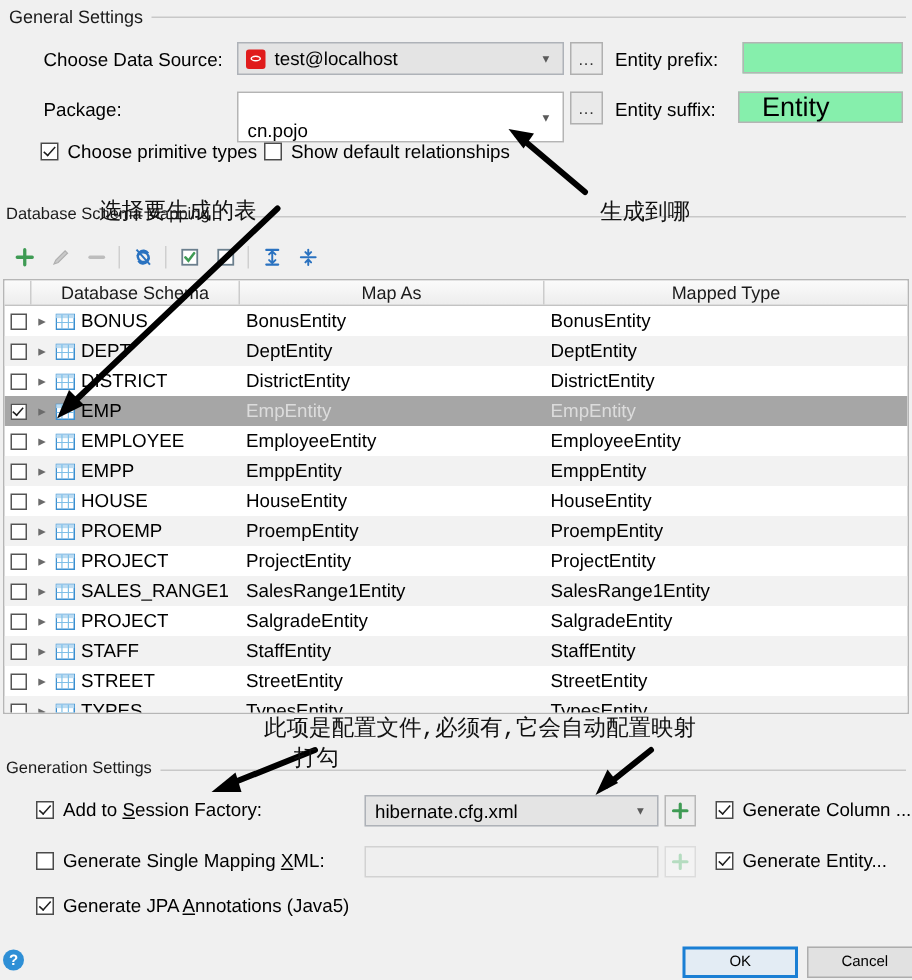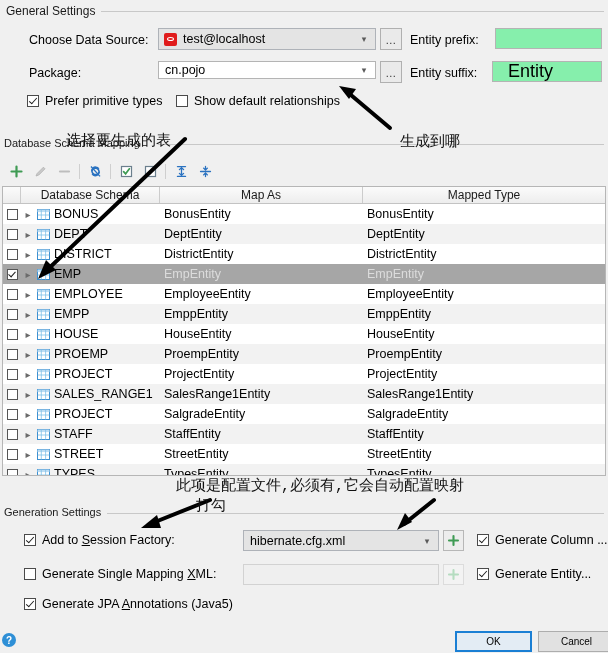--- a/index.html
+++ b/index.html
@@ -154,32 +154,32 @@
   </span>
   <span class="ctext" style="padding-left:6px;">test@localhost</span>
   <span class="carrow">▾</span>
 </div>
 <div class="btn-ell" style="left:380px;top:28px;width:22px;height:22px;">...</div>
 
 <div class="lbl" style="left:410px;top:33px;">Entity prefix:</div>
 <div class="tfield" style="left:495px;top:28px;width:107px;height:21px;"></div>
 
 <div class="lbl" style="left:29px;top:66px;">Package:</div>
-<div class="combo white" style="left:158px;top:61px;width:218px;height:18px;">
+<div class="combo white" style="left:158px;top:61px;width:218px;height:34px;align-items:flex-end;">
   <span class="ctext">cn.pojo</span>
   <span class="carrow">▾</span>
 </div>
 <div class="btn-ell" style="left:380px;top:61px;width:22px;height:22px;">...</div>
 
 <div class="lbl" style="left:410px;top:66px;">Entity suffix:</div>
 <div class="tfield" style="left:492px;top:61px;width:110px;height:21px;">Entity</div>
 
 <div class="cbrow" style="left:27px;top:94px;">
   <span class="cbox checked"></span>
-  <span class="cbl">Prefer primitive types</span>
+  <span class="cbl">Choose primitive types</span>
 </div>
 <div class="cbrow" style="left:176px;top:94px;">
   <span class="cbox"></span>
   <span class="cbl">Show default relationships</span>
 </div>
 
 <div class="group-title" style="left:4px;top:137px;font-size:11px;">Database Schema Mapping</div>
 <div class="group-line" style="left:158px;top:144px;width:446px;"></div>
 
 <div class="toolbar" style="left:4px;top:160px;">

